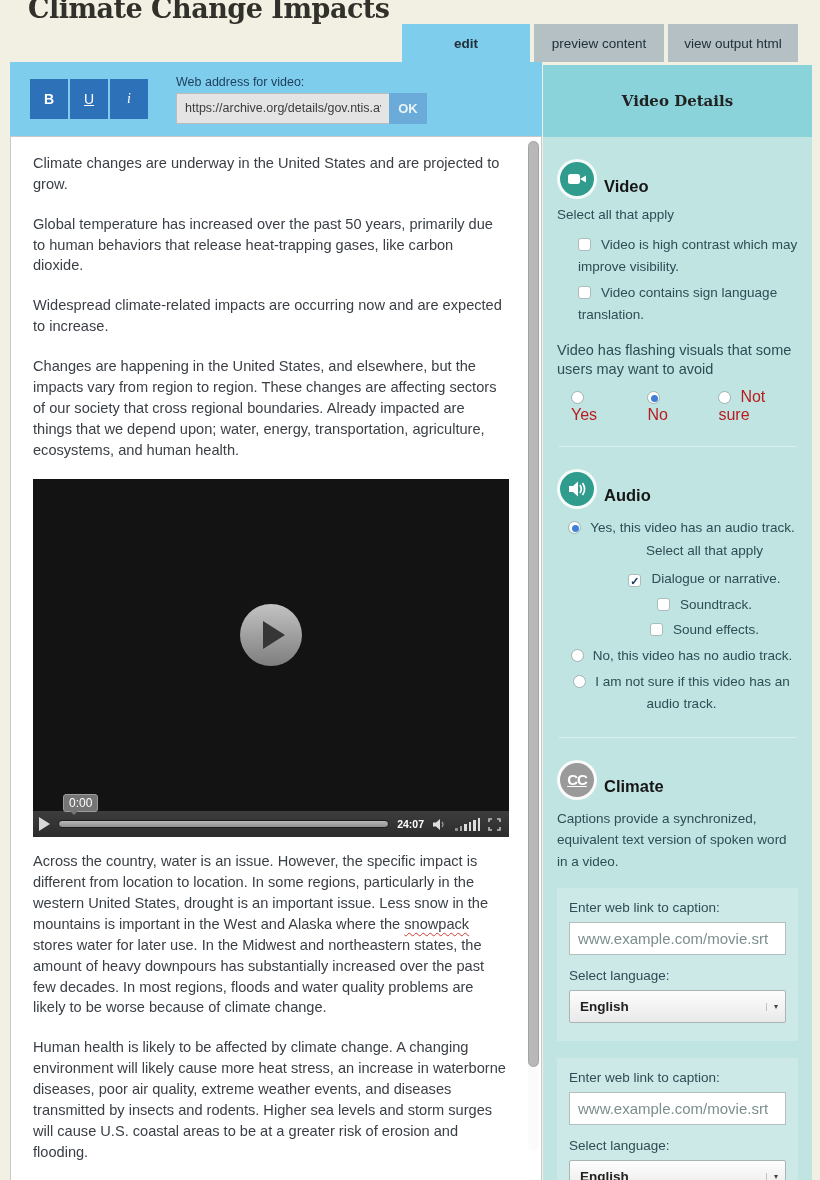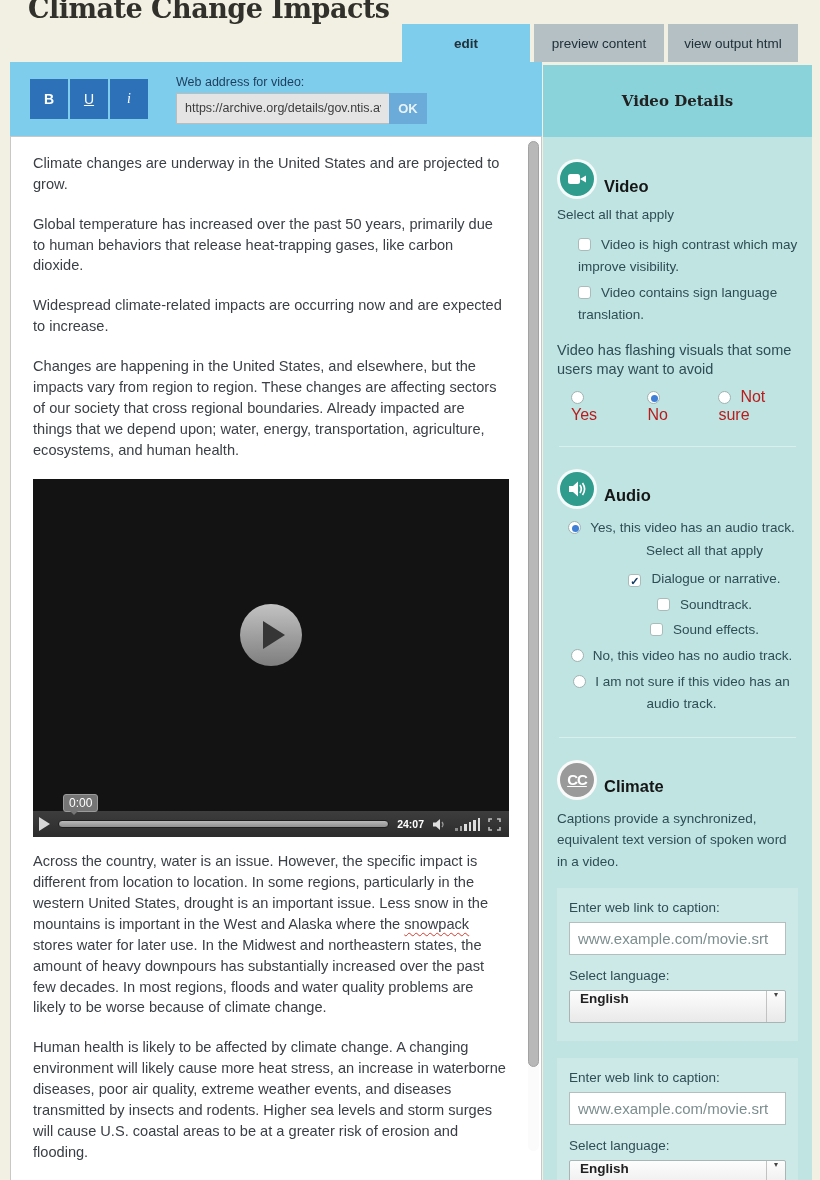--- a/index.html
+++ b/index.html
@@ -196,21 +196,21 @@
   .cap-input {
     width: 100%; height: 33px; border: 1px solid #b3bfbf;
     padding: 0 8px; font-size: 15px; color: #555;
     font-family: "Liberation Sans", sans-serif; margin-bottom: 13px;
     background: #fff;
   }
   .cap-input::placeholder { color: #7d8e8e; opacity: 1; }
   .select-box {
     height: 33px; background: linear-gradient(#fdfdfd, #e9e9e9);
     border: 1px solid #a9b5b5; border-radius: 2px;
-    display: flex; justify-content: space-between;
+    display: flex; align-items: center; justify-content: space-between;
     padding: 0 7px 0 10px; cursor: pointer;
   }
   .select-box .val { font-weight: bold; font-size: 13.5px; color: #222; }
   .select-box .arrow {
     border-left: 1px solid #c2c2c2; padding-left: 7px; margin-left: 7px;
     color: #444; font-size: 8px; line-height: 1;
   }
 </style>
 </head>
 <body>

